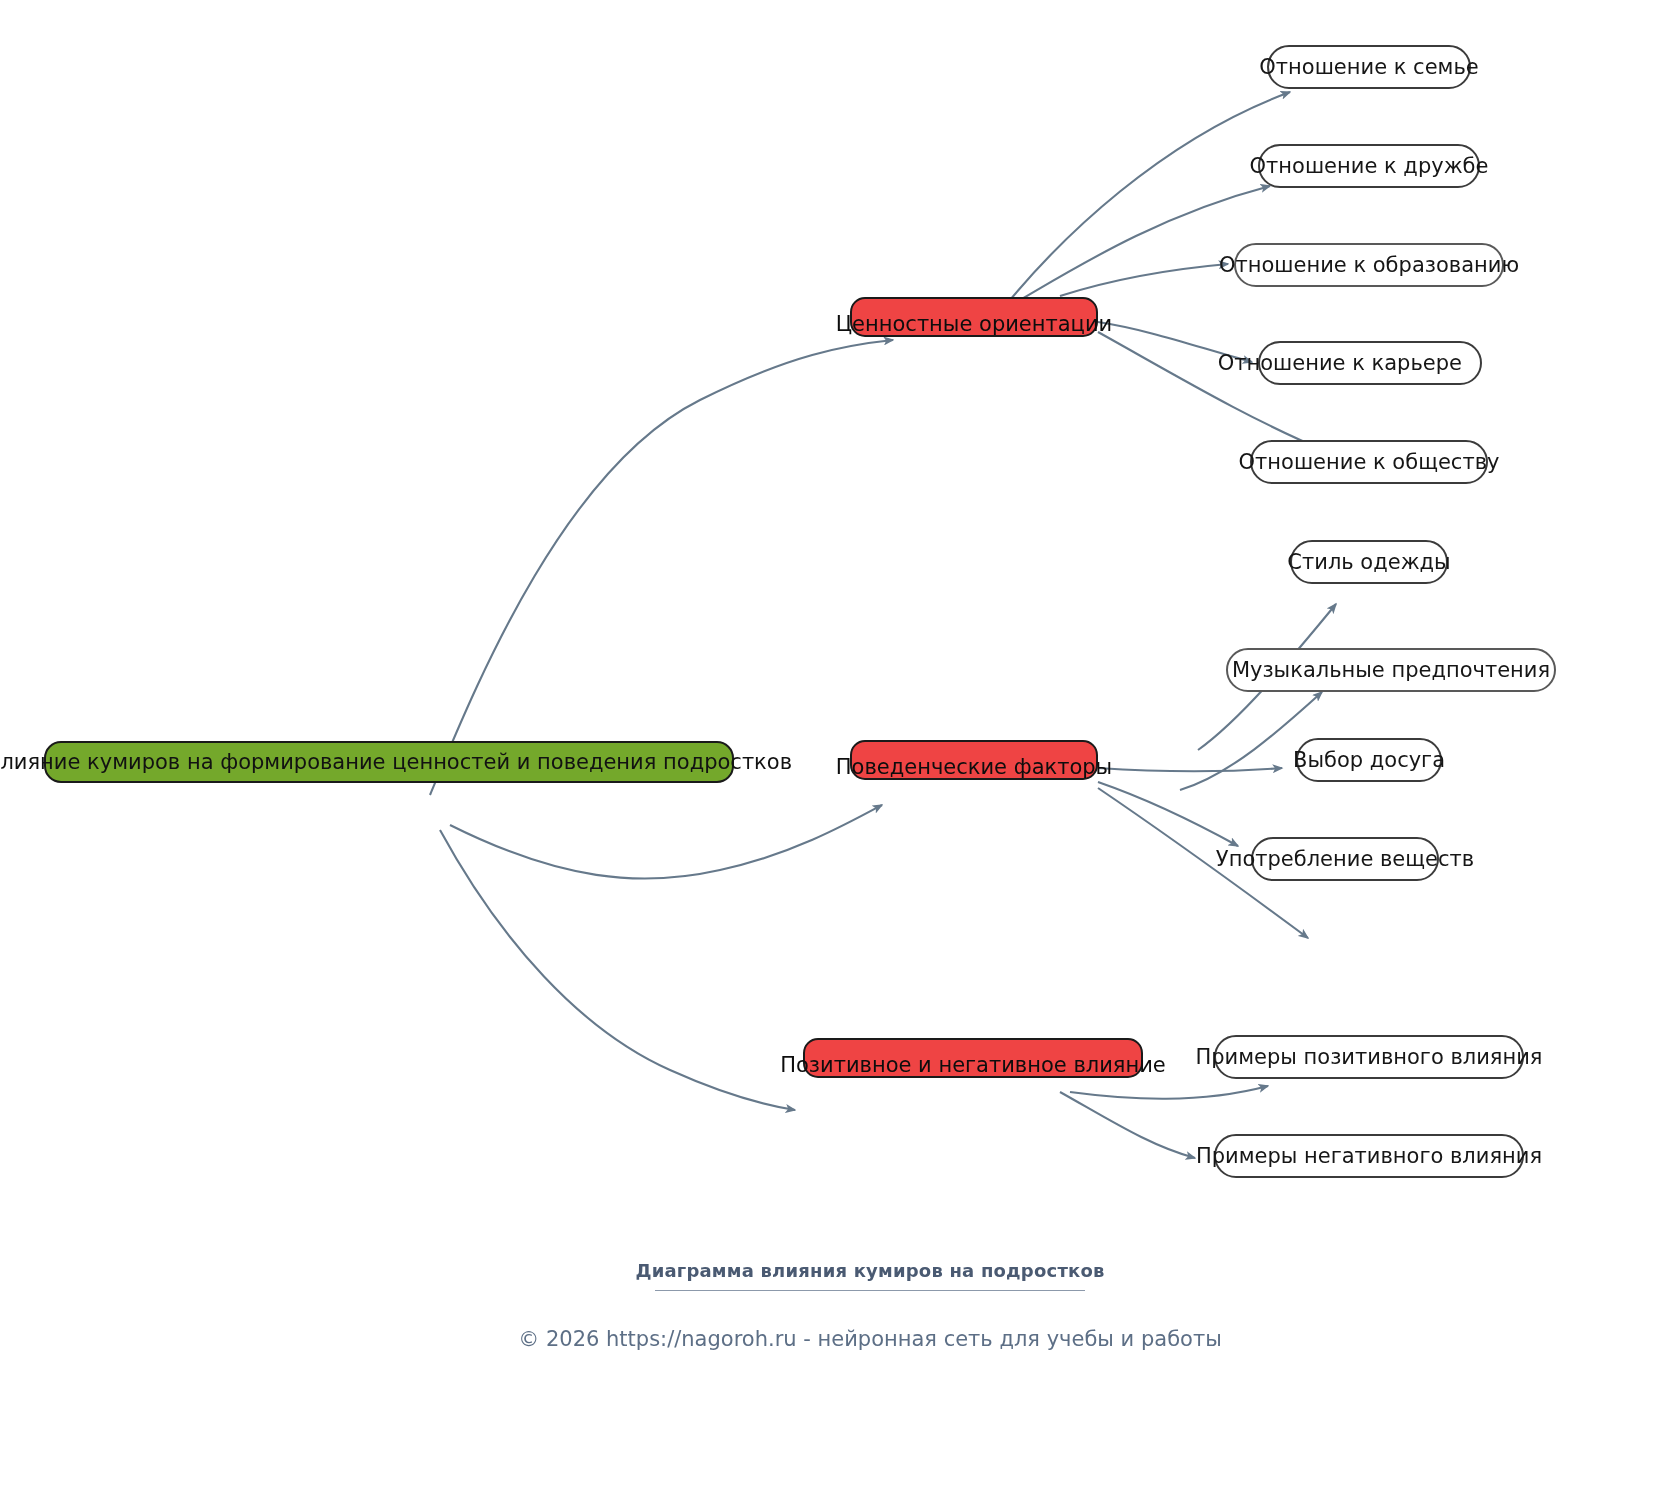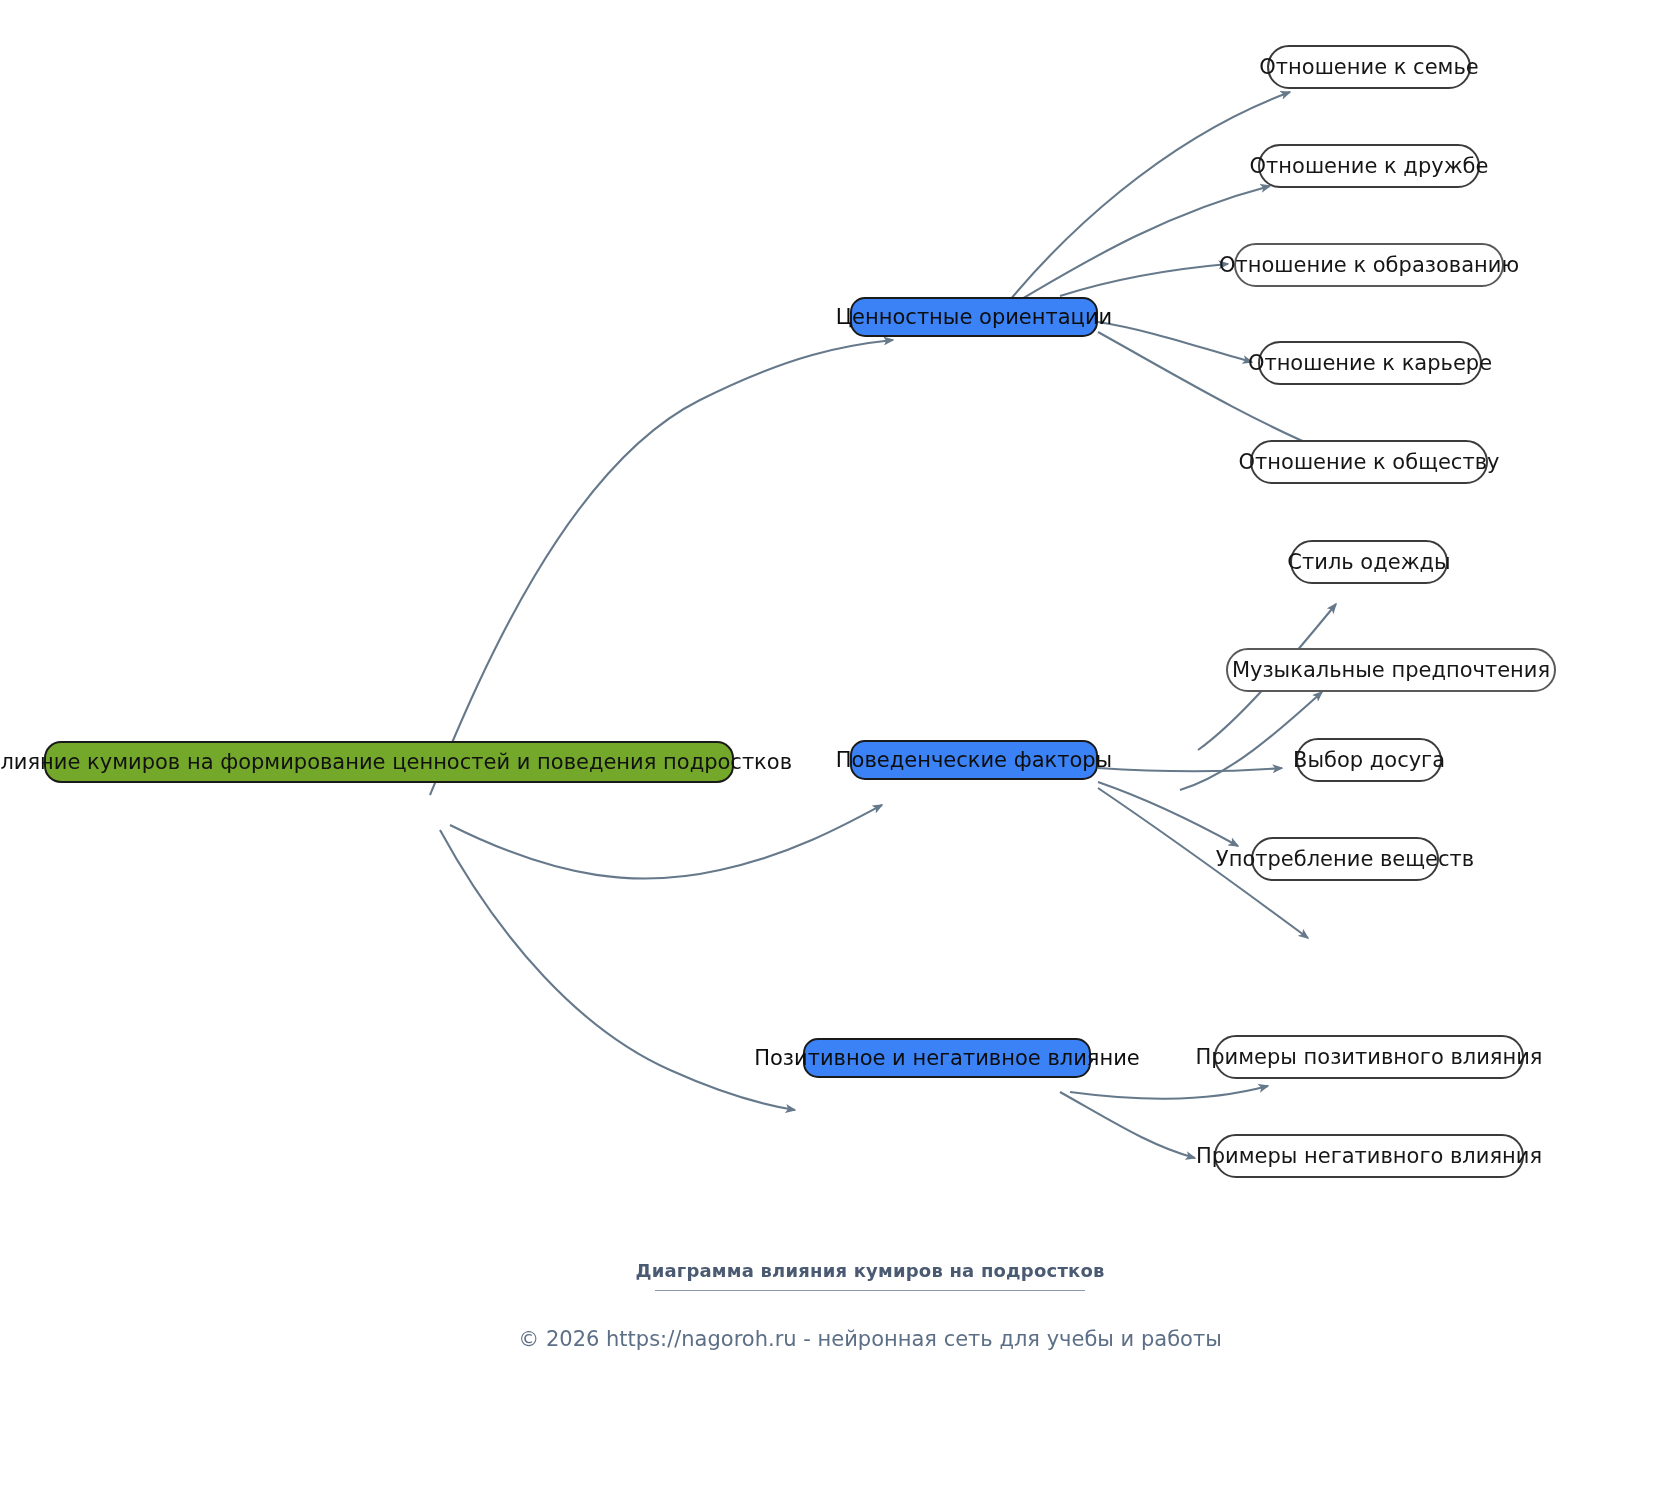--- a/index.html
+++ b/index.html
@@ -47,27 +47,28 @@
   .node-root {
     background: #74a82b;
     border: 2px solid #1a1a1a;
     border-radius: 17px;
     color: #121212;
     font-size: 21px;
     height: 42px;
     padding: 0 18px;
   }
   .node-branch {
-    background: #3b82f6;
+    background: #ef4444;
     border: 2px solid #1a1a1a;
     border-radius: 15px;
     color: #0d0d0d;
     font-size: 21px;
     height: 40px;
     padding: 0 16px;
+    align-items: flex-end;
   }
   .node-leaf {
     background: #ffffff;
     border: 2px solid #3b3b3b;
     border-radius: 22px;
     color: #161616;
     font-size: 21px;
     height: 44px;
     padding: 0 18px;
   }
@@ -140,21 +141,21 @@
 
   <div class="node node-leaf" style="left:1267px; top:45px; width:204px;">
     <span>Отношение к семье</span>
   </div>
   <div class="node node-leaf" style="left:1258px; top:144px; width:222px;">
     <span>Отношение к дружбе</span>
   </div>
   <div class="node node-leaf soft-border" style="left:1234px; top:243px; width:270px;">
     <span>Отношение к образованию</span>
   </div>
-  <div class="node node-leaf" style="left:1258px; top:341px; width:224px;">
+  <div class="node node-leaf" style="left:1258px; top:341px; width:224px;justify-content:flex-end;">
     <span>Отношение к карьере</span>
   </div>
   <div class="node node-leaf" style="left:1250px; top:440px; width:238px;">
     <span>Отношение к обществу</span>
   </div>
 
   <div class="node node-branch" style="left:850px; top:740px; width:248px;">
     <span>Поведенческие факторы</span>
   </div>
 
@@ -164,21 +165,21 @@
   <div class="node node-leaf soft-border" style="left:1226px; top:639px; width:330px;margin-top:9px;">
     <span>Музыкальные предпочтения</span>
   </div>
   <div class="node node-leaf" style="left:1296px; top:738px; width:146px;">
     <span>Выбор досуга</span>
   </div>
   <div class="node node-leaf" style="left:1251px; top:837px; width:188px;">
     <span>Употребление веществ</span>
   </div>
 
-  <div class="node node-branch" style="left:803px; top:1038px; width:288px;">
+  <div class="node node-branch" style="left:803px; top:1038px; width:340px;">
     <span>Позитивное и негативное влияние</span>
   </div>
 
   <div class="node node-leaf" style="left:1214px; top:1035px; width:310px;">
     <span>Примеры позитивного влияния</span>
   </div>
   <div class="node node-leaf" style="left:1214px; top:1134px; width:310px;">
     <span>Примеры негативного влияния</span>
   </div>
 

